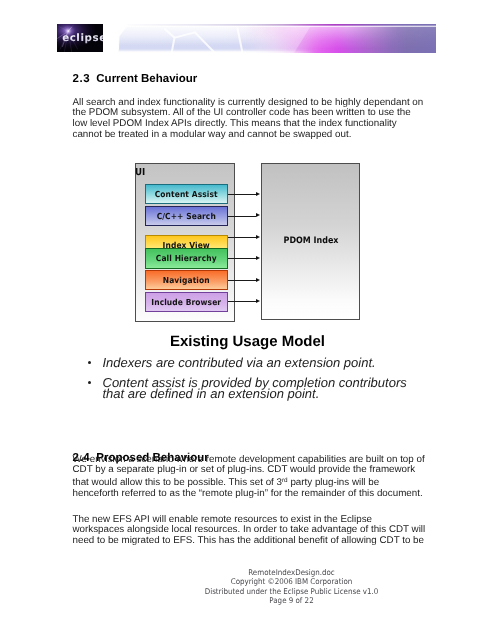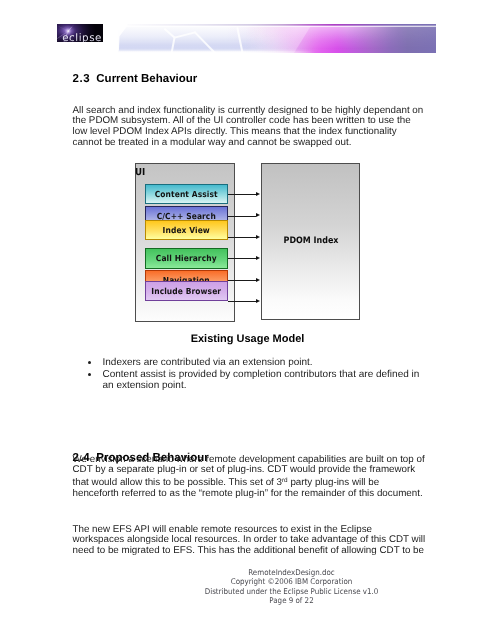--- a/index.html
+++ b/index.html
@@ -2,21 +2,21 @@
 <html><head>
 <meta charset="utf-8">
 <style>
   html,body{margin:0;padding:0;}
   body{width:495px;height:640px;background:#ffffff;
        font-family:"Liberation Sans",sans-serif;color:#1a1a1a;overflow:hidden;
        -webkit-font-smoothing:antialiased;text-rendering:geometricPrecision;}
   .page{position:relative;width:495px;height:640px;}
 
   
-  .hdr-logo{position:absolute;left:57px;top:24px;width:46px;height:18px;overflow:hidden;}
+  .hdr-logo{position:absolute;left:57px;top:24px;width:46px;height:28px;overflow:hidden;font-weight:bold;}
   .hdr-band{position:absolute;left:118px;top:24px;width:318px;height:29px;overflow:hidden;}
 
   
   .sect{position:absolute;left:72.5px;width:353px;}
   .h{font-size:11.5px;font-weight:bold;margin:0;color:#000;white-space:nowrap;}
   .h .num{display:inline-block;min-width:23.8px;letter-spacing:0.55px;}
   p.b{font-size:9.8px;line-height:10.75px;margin:0;color:#1d1d1d;}
 
   
   .diagram{position:absolute;left:135px;top:163px;width:225px;height:158px;}
@@ -32,26 +32,26 @@
   .pdom{position:absolute;left:125.5px;top:-0.5px;width:99px;height:157.5px;
         background:linear-gradient(180deg,#c1c1c1 0%,#d4d4d4 40%,#fbfbfb 88%,#ffffff 100%);
         border:1px solid #4d4d4d;box-sizing:border-box;}
   .pdom span{position:absolute;left:0;top:72px;width:99px;text-align:center;
         font-family:"DejaVu Sans Condensed","DejaVu Sans",sans-serif;font-weight:bold;font-size:8.9px;color:#0d0d0d;}
   .arrow{position:absolute;height:1px;background:#1a1a1a;}
   .arrowhead{position:absolute;width:0;height:0;border-left:4.5px solid #111;
         border-top:2.6px solid transparent;border-bottom:2.6px solid transparent;}
 
   .cap{position:absolute;left:0;width:495px;text-align:center;
-       font-size:11px;font-weight:bold;color:#000;}
+       font-size:15px;font-weight:bold;color:#000;}
 
   ul.bl{margin:0;padding:0;list-style:none;}
-  ul.bl li{font-size:10px;line-height:10.75px;position:relative;padding-left:30px;color:#1d1d1d;}
+  ul.bl li{font-size:13px;line-height:10.75px;position:relative;padding-left:30px;color:#1d1d1d;font-style:italic;}
   ul.bl{margin-top:1.6px;}
-  ul.bl li+li{margin-top:1px;}
+  ul.bl li+li{margin-top:9px;}
   ul.bl li:before{content:"";position:absolute;left:15.2px;top:2.7px;width:3.7px;height:3.7px;border-radius:50%;background:#1d1d1d;}
   sup{font-size:6.4px;vertical-align:3px;}
 
   .footer{position:absolute;left:0;width:495px;text-align:center;
           font-family:"DejaVu Sans Condensed","DejaVu Sans",sans-serif;
           font-size:7.9px;line-height:9.45px;color:#4a4a50;}
 </style>
 </head>
 <body>
 
@@ -230,76 +230,76 @@
 
       <rect x="9.3" y="0" width="308.7" height="1.7" fill="url(#topline)"></rect>
 
       <rect x="0" y="24" width="318" height="5" fill="url(#botfade)" mask="url(#leftmask)"></rect>
     </svg>
   </div>
 
   <div class="sect" style="top:73px;">
     <div class="h"><span class="num">2.3</span><span>Current Behaviour</span></div>
   </div>
-  <div class="sect" style="top:97.5px;margin-top:8px;">
+  <div class="sect" style="top:97.5px;">
     <p class="b">All search and index functionality is currently designed to be highly dependant on the PDOM subsystem. All of the UI controller code has been written to use the low level PDOM Index APIs directly. This means that the index functionality cannot be treated in a modular way and cannot be swapped out.</p>
   </div>
 
   <div class="diagram">
     <div class="uibox"></div>
     <div class="uititle">UI</div>
     <div class="pdom">
         <span>PDOM Index</span>
       </div>
   <div class="mbox" style="top: 21.2px; background: linear-gradient(rgb(70, 185, 205) 0%, rgb(147, 219, 225) 55%, rgb(217, 243, 243) 100%); border-color: rgb(26, 110, 126);">
         <span>Content Assist</span>
       </div>
       <div class="arrow" style="left: 92.5px; top: 31.2px; width: 28.5px;"></div>
       <div class="arrowhead" style="left: 120.5px; top: 29.1px;"></div>
       <div class="mbox" style="top: 42.55px; background: linear-gradient(rgb(106, 114, 214) 0%, rgb(155, 162, 226) 55%, rgb(199, 202, 234) 100%); border-color: rgb(36, 36, 89); justify-content: center;">
         <span>C/C++ Search</span>
       </div>
       <div class="arrow" style="left: 92.5px; top: 52.55px; width: 28.5px;"></div>
       <div class="arrowhead" style="left: 120.5px; top: 50.45px;"></div>
-      <div class="mbox" style="top: 57px; background: linear-gradient(rgb(255, 199, 28) 0%, rgb(255, 225, 99) 55%, rgb(255, 255, 158) 100%); border-color: rgb(184, 138, 0);">
+      <div class="mbox" style="top: 72px; background: linear-gradient(rgb(255, 199, 28) 0%, rgb(255, 225, 99) 55%, rgb(255, 255, 158) 100%); border-color: rgb(184, 138, 0); text-decoration: underline;">
         <span>Index View</span>
       </div>
       <div class="arrow" style="left: 92.5px; top: 73.9px; width: 28.5px;"></div>
       <div class="arrowhead" style="left: 120.5px; top: 71.8px;"></div>
       <div class="mbox" style="top: 85.25px; background: linear-gradient(rgb(68, 194, 93) 0%, rgb(99, 212, 122) 55%, rgb(138, 234, 153) 100%); border-color: rgb(19, 107, 34);">
         <span>Call Hierarchy</span>
       </div>
       <div class="arrow" style="left: 92.5px; top: 95.25px; width: 28.5px;"></div>
       <div class="arrowhead" style="left: 120.5px; top: 93.15px;"></div>
       <div class="mbox" style="top: 106.6px; background: linear-gradient(rgb(249, 109, 40) 0%, rgb(251, 154, 98) 55%, rgb(253, 203, 153) 100%); border-color: rgb(179, 58, 6);">
         <span>Navigation</span>
       </div>
       <div class="arrow" style="left: 92.5px; top: 116.6px; width: 28.5px;"></div>
       <div class="arrowhead" style="left: 120.5px; top: 114.5px;"></div>
-      <div class="mbox" style="top: 118px; background: linear-gradient(rgb(205, 160, 230) 0%, rgb(214, 178, 235) 55%, rgb(224, 200, 242) 100%); border-color: rgb(112, 64, 154); text-align: center;">
+      <div class="mbox" style="top: 129px; background: linear-gradient(rgb(205, 160, 230) 0%, rgb(214, 178, 235) 55%, rgb(224, 200, 242) 100%); border-color: rgb(112, 64, 154); text-align: center;">
         <span>Include Browser</span>
       </div>
       <div class="arrow" style="left: 92.5px; top: 137.95px; width: 28.5px;"></div>
       <div class="arrowhead" style="left: 120.5px; top: 135.85px;"></div>
     </div>
   <div class="cap" style="top:332.5px;">Existing Usage Model</div>
 
   <div class="sect" style="top:356.5px;">
     <ul class="bl">
       <li>Indexers are contributed via an extension point.</li>
       <li>Content assist is provided by completion contributors that are defined in an extension point.</li>
     </ul>
   </div>
 
   <div class="sect" style="top:452px;">
     <div class="h"><span class="num">2.4</span><span>Proposed Behaviour</span></div>
   </div>
   <div class="sect" style="top:454.5px;">
     <p class="b"><span>We envision a scenario where remote development capabilities are built on top of CDT by a separate plug-in or set of plug-ins. CDT would provide the framework that would allow this to be possible. This set of 3</span><sup>rd</sup><span> party plug-ins will be henceforth referred to as the “remote plug-in” for the remainder of this document.</span></p>
-    <p class="b" style="margin-top:25px;">The new EFS API will enable remote resources to exist in the Eclipse workspaces alongside local resources. In order to take advantage of this CDT will need to be migrated to EFS. This has the additional benefit of allowing CDT to be</p>
+    <p class="b" style="margin-top:15px;">The new EFS API will enable remote resources to exist in the Eclipse workspaces alongside local resources. In order to take advantage of this CDT will need to be migrated to EFS. This has the additional benefit of allowing CDT to be</p>
   </div>
 
   <div class="footer" style="top:568px;padding-left:44px;">
     <div>RemoteIndexDesign.doc</div>
     <div>Copyright ©2006 IBM Corporation</div>
     <div>Distributed under the Eclipse Public License v1.0</div>
     <div>Page 9 of 22</div>
   </div>
 </div>
 

